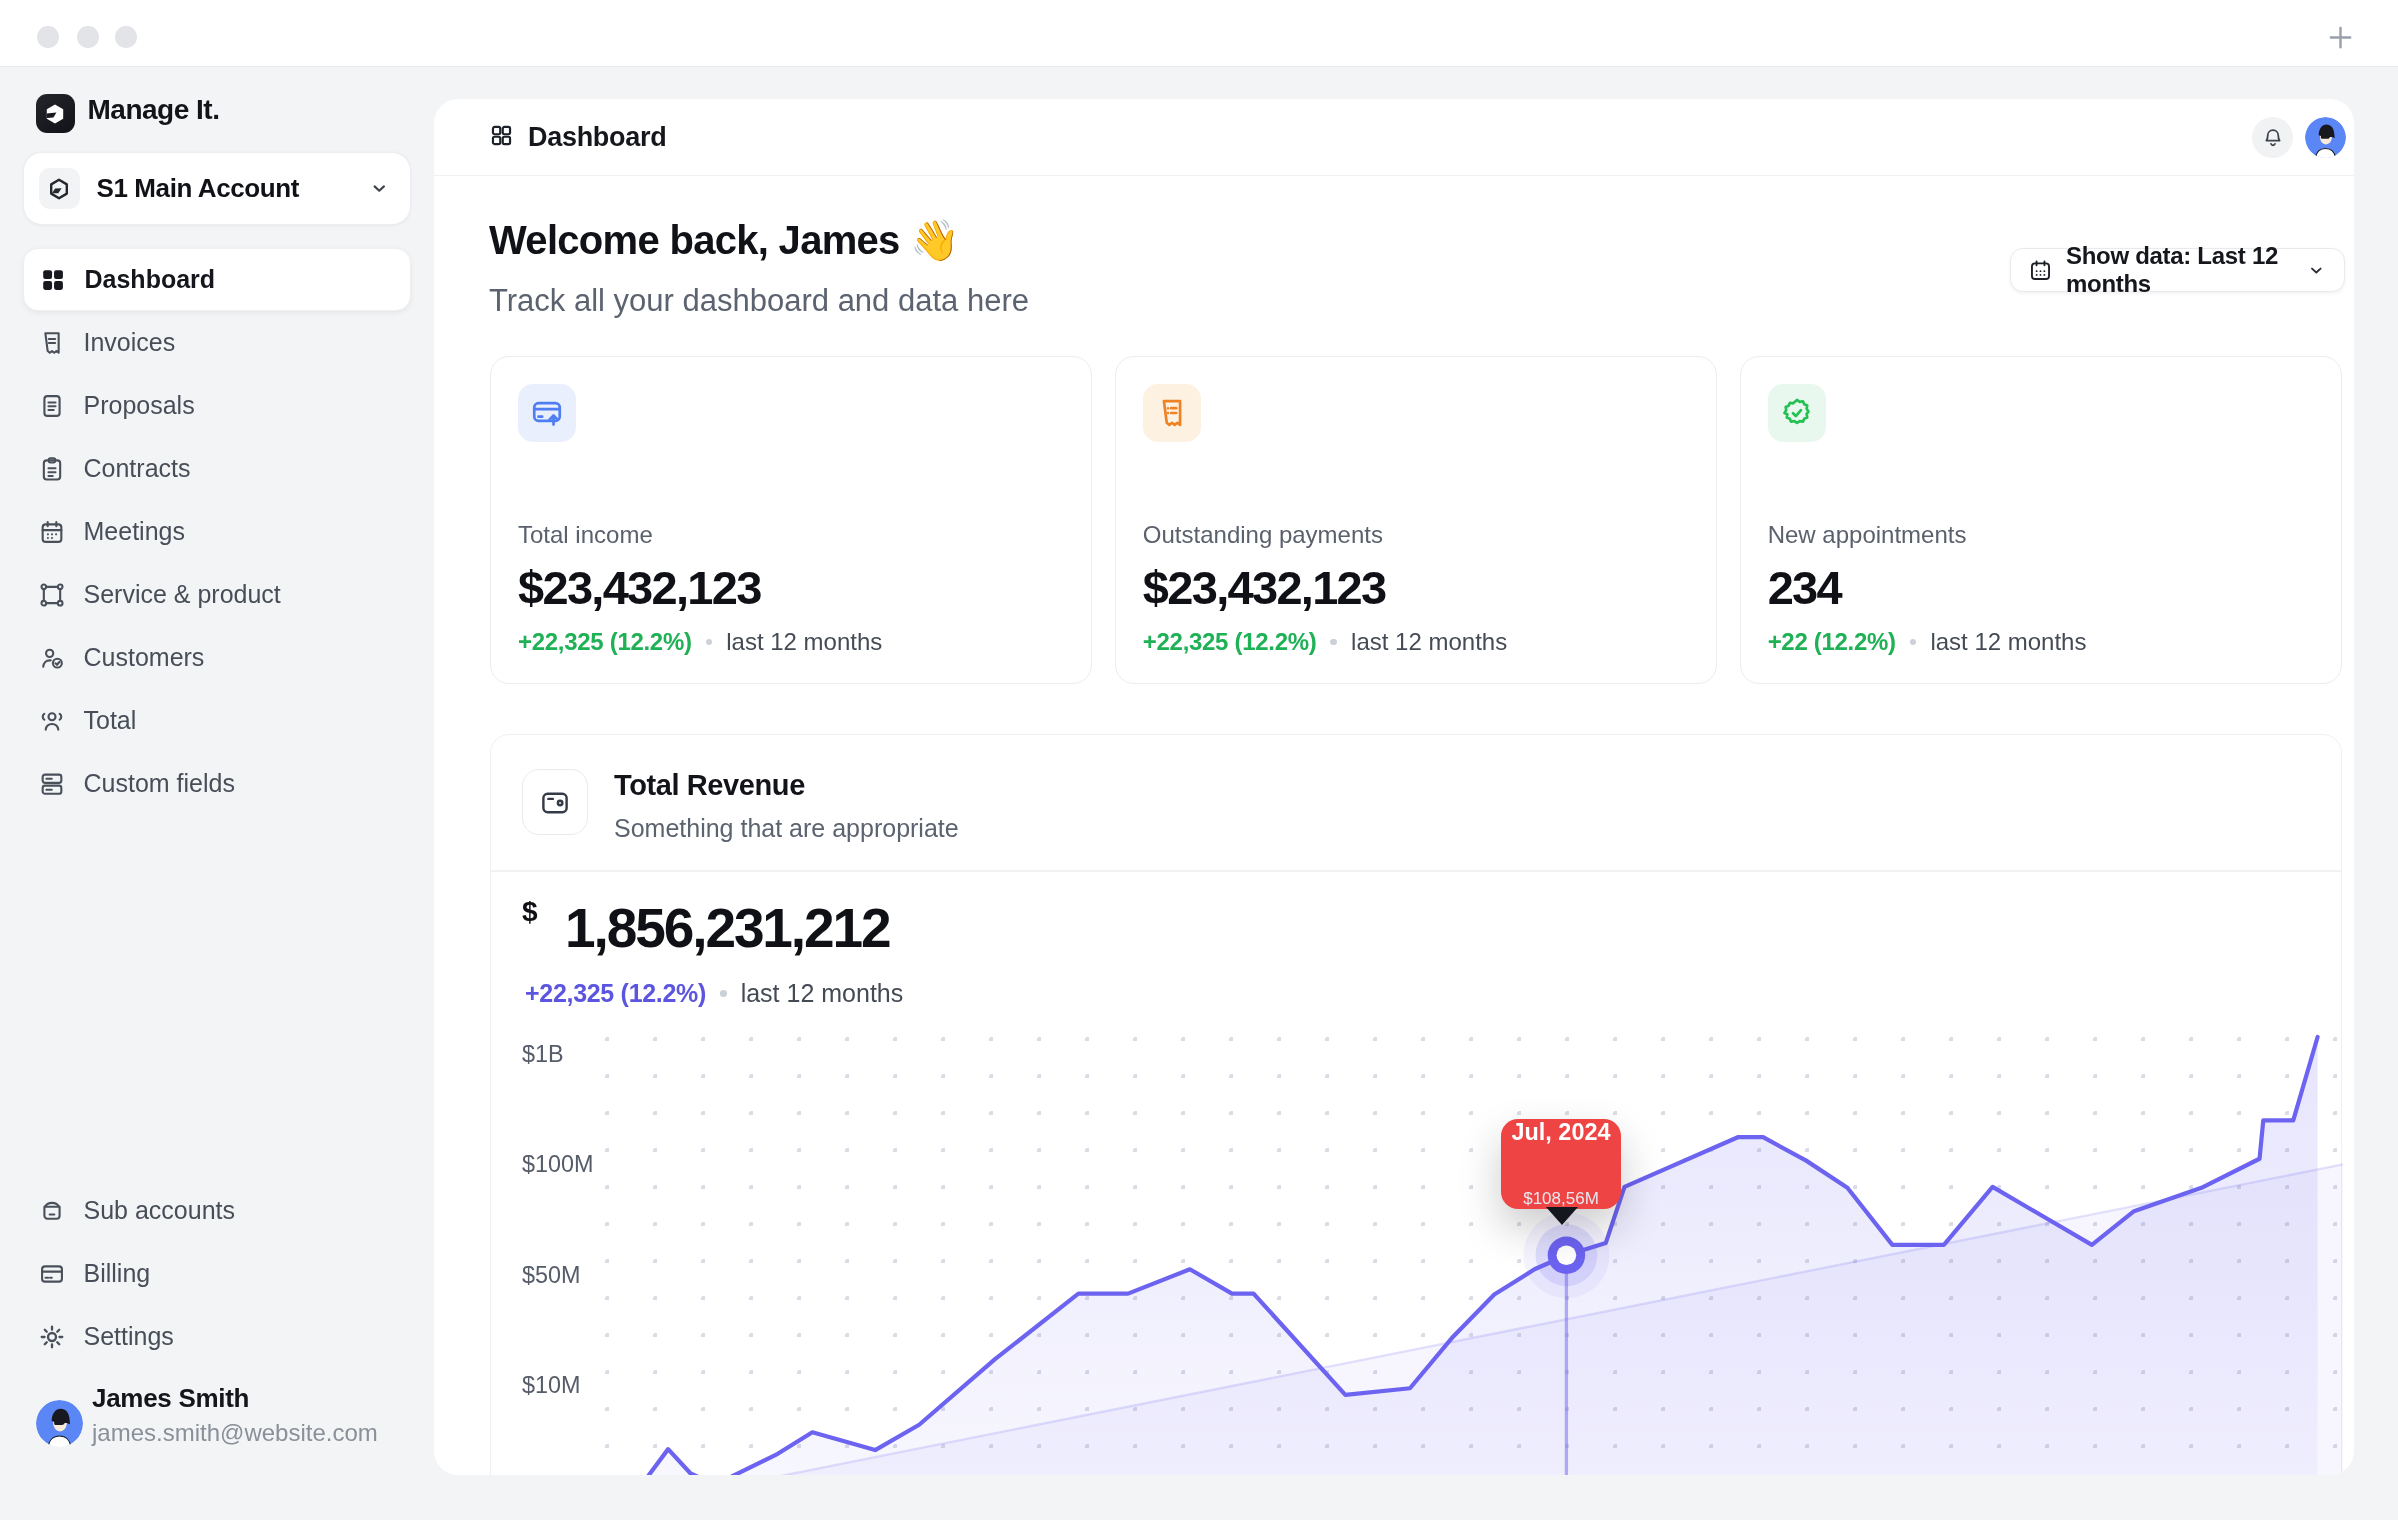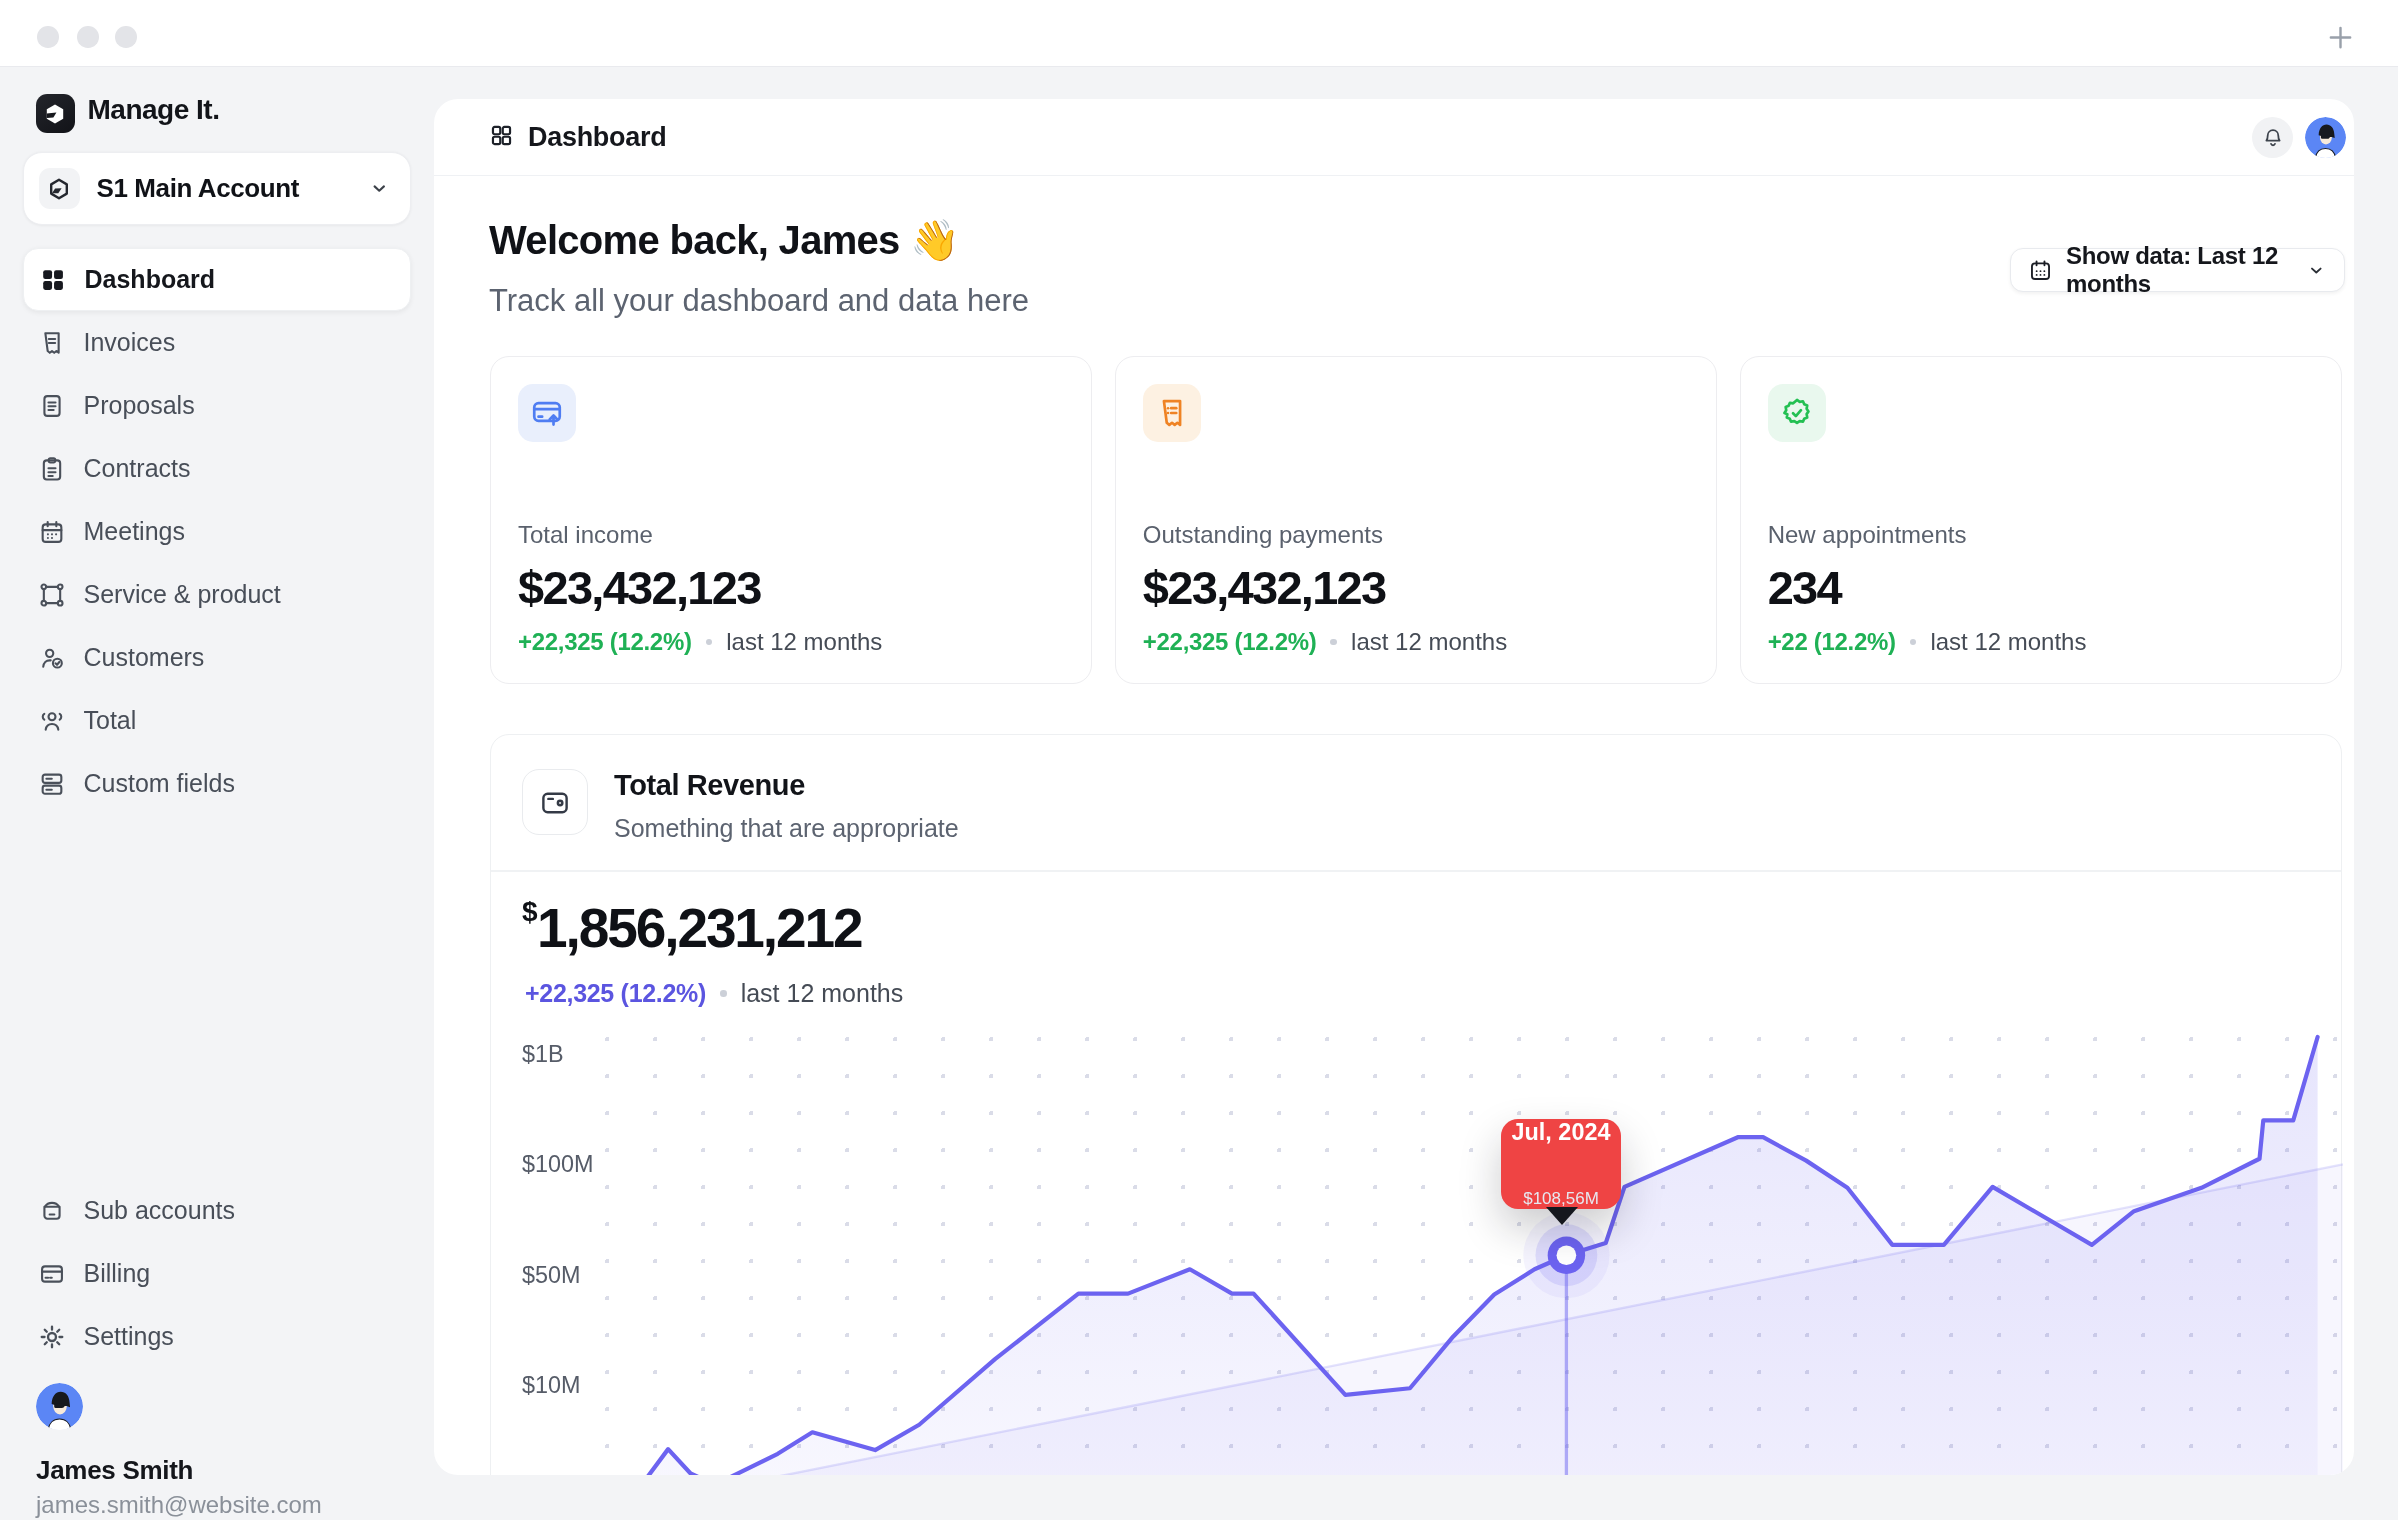--- a/index.html
+++ b/index.html
@@ -32,21 +32,21 @@
 
   #nav { margin-top:23.4px; }
   .nav-item { height:63px; display:flex; align-items:center; gap:18px; padding-left:15px;
     border-radius:15px; font-size:25px; color:#484e58; cursor:pointer; }
   .nav-item .nicon { width:28px; height:28px; flex:0 0 28px; color:#4a505a; }
   .nav-item.active { background:#fff; box-shadow:0 1.9px 5.6px rgba(16,18,24,.06);
     border:0.9px solid #eef0f2; font-weight:bold; color:#15171c; }
   .nav-item.active .nicon { color:#17191f; }
 
   #secnav { position:absolute; left:22.5px; top:1179px; width:388px; }
-  #user-row { position:absolute; left:36px; top:1383px; display:flex; gap:25px; align-items:flex-start; cursor:pointer;flex-direction:column;}
+  #user-row { position:absolute; left:36px; top:1383px; display:flex; gap:9px; align-items:flex-end; cursor:pointer;}
   #user-avatar { width:47px; height:47px; }
   #user-name { font-size:26px; font-weight:bold; color:#14161b; letter-spacing:-0.3px;}
   #user-email { font-size:24px; color:#8a9099; margin-top:4.7px; }
 
   
   #panel { position:absolute; left:434px; top:99px; width:1920px; height:1376px;
     background:#fff; border-radius:24px; overflow:hidden; }
   #panel-header { position:relative; height:77px; border-bottom:1.9px solid #eff1f4; }
   #ph-icon { position:absolute; left:55px; top:24px; width:25px; height:25px; color:#1d2129; }
   #ph-title { position:absolute; left:94px; top:22.5px; font-size:27px; font-weight:bold;
@@ -87,21 +87,21 @@
   #rev-card { position:absolute; left:56px; top:635px; width:1852px; height:1031px;
     background:#fff; border:1.9px solid #eef0f2; border-radius:19px; }
   #rev-icon { position:absolute; left:31px; top:34px; width:66px; height:66px; border-radius:17px;
     border:1.9px solid #e9ebee; display:flex; align-items:center; justify-content:center; color:#343a46; }
   #rev-title { position:absolute; left:123px; top:34px; font-size:29px; font-weight:bold;
     letter-spacing:-0.4px; color:#121419; }
   #rev-sub { position:absolute; left:123px; top:79px; font-size:25px; color:#5c6370; }
   #rev-divider { position:absolute; left:0; top:135px; width:100%; height:1.9px; background:#f0f2f4; }
   #rev-value-row { position:absolute; left:31px; top:161px; }
   #rev-cur { font-size:28px; font-weight:bold; vertical-align:26px; letter-spacing:-0.5px; color:#0f1116;}
-  #rev-value { font-size:55px; font-weight:bold; letter-spacing:-2.1px; color:#0f1116; }
+  #rev-value { font-size:55px; font-weight:bold; letter-spacing:-2.1px; color:#0f1116;margin-left:28px; }
   #rev-delta-row { position:absolute; left:34px; top:244px; display:flex; align-items:center; font-size:25px; }
   #rev-delta { color:#5b55e0; font-weight:bold; letter-spacing:-0.3px; }
 
   
   #chart { position:absolute; left:0; top:287px; width:1852px; height:562px; }
   #chart-dots { position:absolute; left:114px; right:1.9px; top:0; height:562px;
     background-image:radial-gradient(2.2px at 2.3px 2.3px, #dadce8 99%, transparent 100%);
     background-size:48px 37px; background-position:0 15px; }
   .ytick { position:absolute; left:31px; font-size:23.4px; color:#565c68; }
   #chart-svg { position:absolute; left:0; top:0; }

